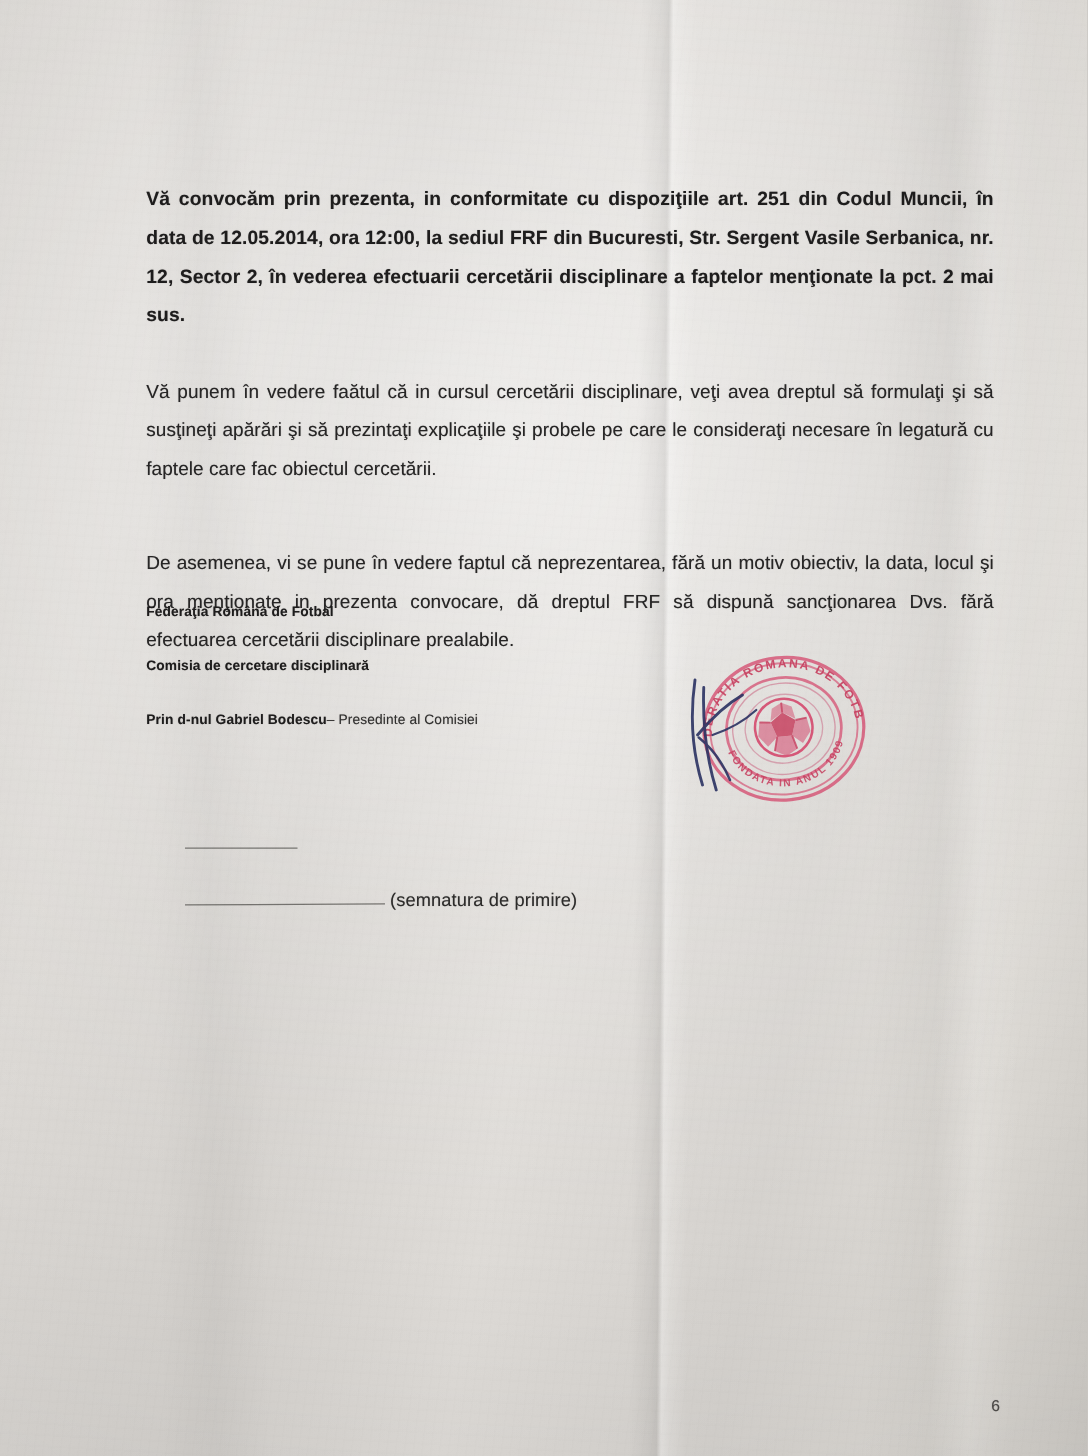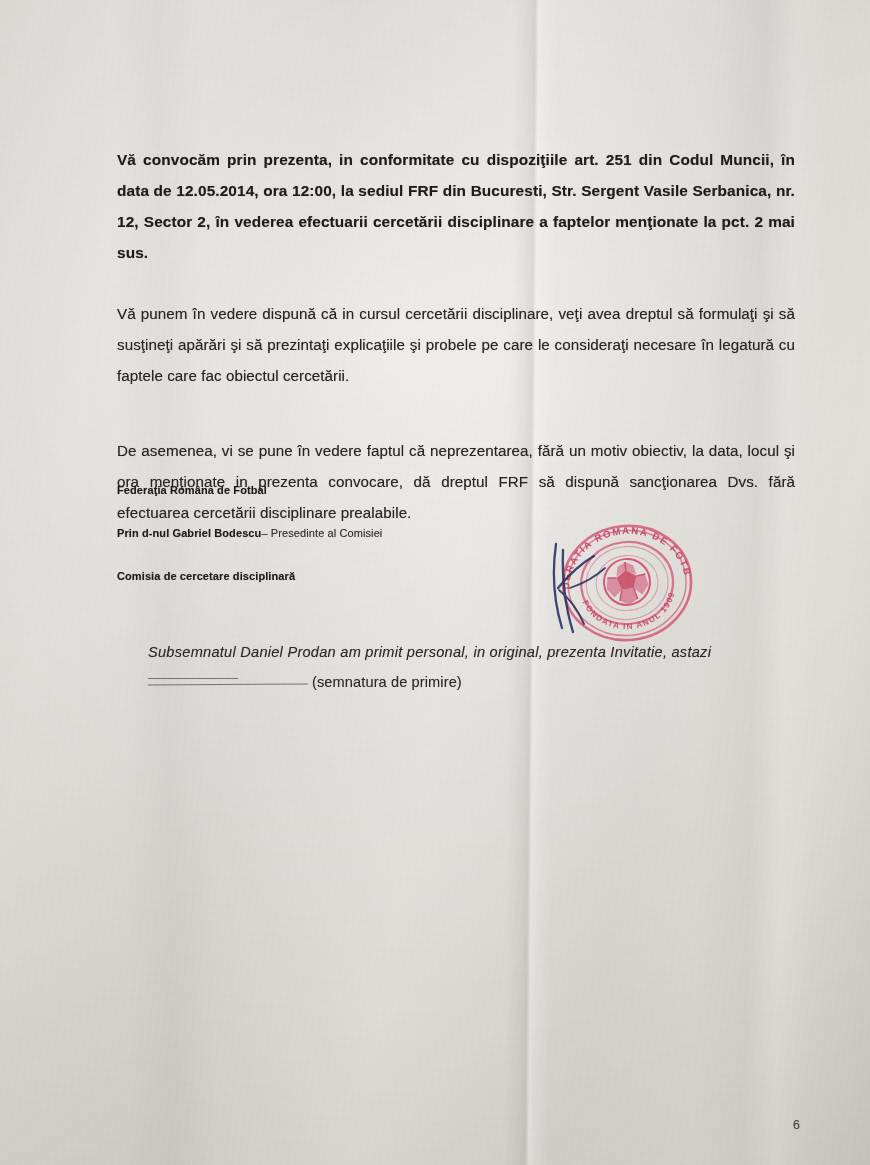--- a/index.html
+++ b/index.html
@@ -163,21 +163,21 @@
     top: 678px;
     width: 90px;
     height: 0;
     border-top: 1.6px solid #5d5b58;
     opacity: 0.8;
   }
 
   .sig-row {
     position: absolute;
     left: 148px;
-    top: 674px;
+    top: 713px;
     display: flex;
     align-items: flex-end;
   }
   .rule-sig {
     width: 160px;
     height: 0;
     border-top: 1.6px solid #5d5b58;
     opacity: 0.82;
     margin-bottom: 5px;
     transform: rotate(-0.35deg);
@@ -228,33 +228,33 @@
 
 <div class="page">
 
   <div class="crease crease-soft"></div>
   <div class="crease crease-main"></div>
   <div class="crease crease-right"></div>
 
   <div class="content">
     <p class="para bold">Vă convocăm prin prezenta, in conformitate cu dispoziţiile art. 251 din Codul Muncii, în data de 12.05.2014, ora 12:00, la sediul FRF din Bucuresti, Str. Sergent Vasile Serbanica, nr. 12, Sector 2, în vederea efectuarii cercetării disciplinare a faptelor menţionate la pct. 2 mai sus.</p>
 
-    <p class="para p2">Vă punem în vedere dispună că in cursul cercetării disciplinare, veţi avea dreptul să formulaţi şi să susţineţi apărări şi să prezintaţi explicaţiile şi probele pe care le consideraţi necesare în legatură cu faptele care fac obiectul cercetării.</p>
+    <p class="para p2">Vă punem în vedere faătul că in cursul cercetării disciplinare, veţi avea dreptul să formulaţi şi să susţineţi apărări şi să prezintaţi explicaţiile şi probele pe care le consideraţi necesare în legatură cu faptele care fac obiectul cercetării.</p>
 
     <p class="para p3">De asemenea, vi se pune în vedere faptul că neprezentarea, fără un motiv obiectiv, la data, locul şi ora menţionate in prezenta convocare, dă dreptul FRF să dispună sancţionarea Dvs. fără efectuarea cercetării disciplinare prealabile.</p>
   </div>
 
   <div class="closing">
     <div class="closing-line">Federaţia Româna de Fotbal</div>
+
+    <div class="closing-line">Comisia de cercetare disciplinară</div>
 
     <div class="closing-line">
       <span>Prin d-nul Gabriel Bodescu</span><span class="role">– Presedinte al Comisiei</span>
     </div>
-
-    <div class="closing-line">Comisia de cercetare disciplinară</div>
   </div>
 
   <div class="stamp">
     <svg viewBox="0 0 152 128" xmlns="http://www.w3.org/2000/svg">
       <defs>
         <path id="arcTop" d="M 18 68 A 58 52 0 0 1 134 68" fill="none"></path>
         <path id="arcBottom" d="M 28 68 A 48 43 0 0 0 124 68" fill="none"></path>
       </defs>
       <g opacity="0.88">
 
@@ -295,21 +295,20 @@
       <g fill="none" stroke="#2e3564" stroke-width="2.3" stroke-linecap="round" opacity="0.92">
         <path d="M 24 16 C 20 44, 22 74, 30 100"></path>
         <path d="M 31 22 C 30 50, 33 78, 41 104"></path>
         <path d="M 26 60 C 36 48, 48 36, 62 28"></path>
         <path d="M 27 62 C 37 70, 46 82, 52 96" stroke-width="2"></path>
         <path d="M 38 60 C 50 56, 62 50, 73 40" stroke-width="1.8"></path>
       </g>
     </svg>
   </div>
 
-  <div class="ack">Subsemnatul Daniel Prodan am primit personal, in original, prezenta Invitatie, astazi</div>
 
   <div class="rule-short"></div>
 
   <div class="sig-row">
     <div class="rule-sig"></div>
     <div class="sig-caption">(semnatura de primire)</div>
   </div>
 
   <div class="page-number">6</div>
 

